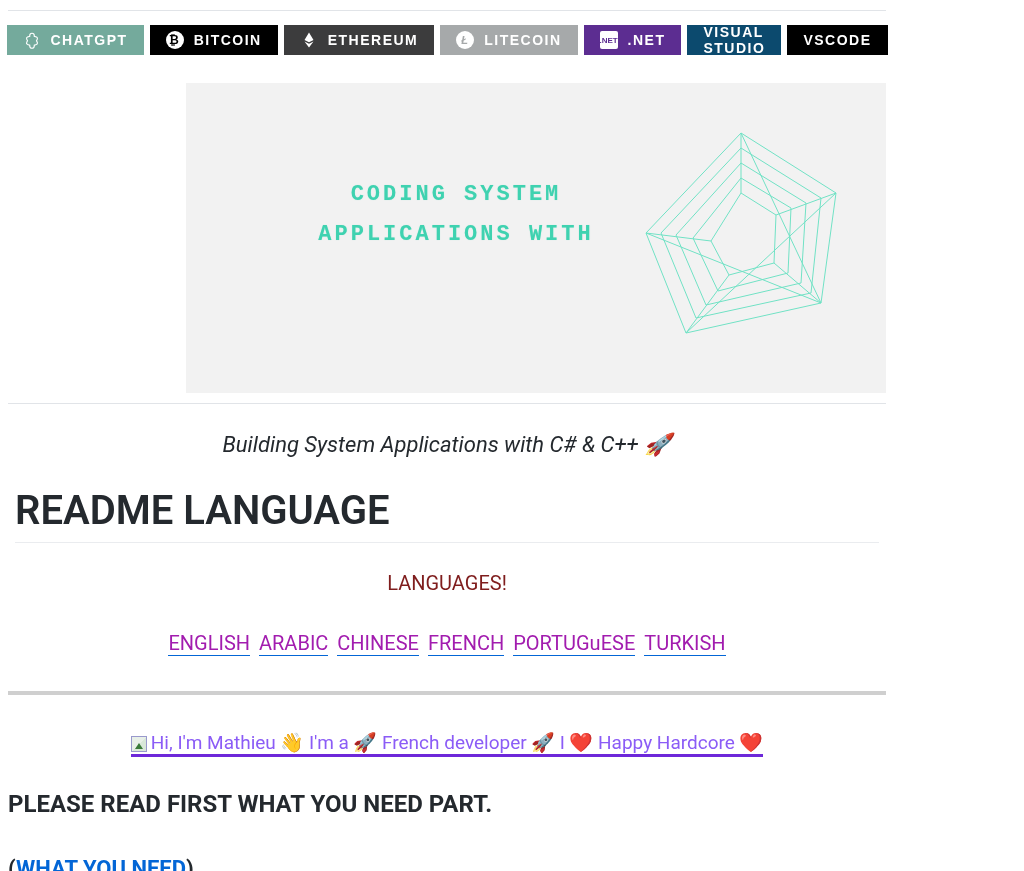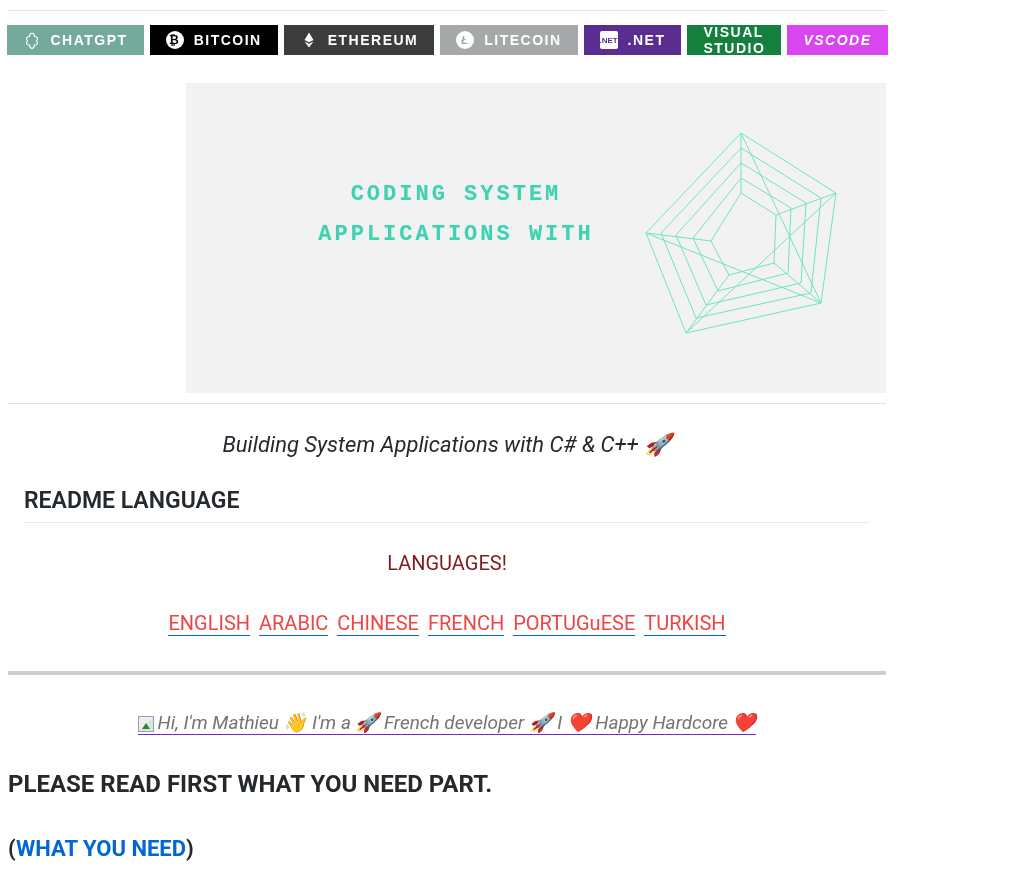--- a/index.html
+++ b/index.html
@@ -39,22 +39,22 @@
     letter-spacing: 1.5px;
     font-family: Arial, sans-serif;
     cursor: pointer;
     user-select: none;
   }
   .tag-chatgpt  { background:#74aa9c; }
   .tag-bitcoin  { background:#000000; }
   .tag-ethereum { background:#3c3c3d; }
   .tag-litecoin { background:#a6a9aa; }
   .tag-net      { background:#5c2d91; color:#ffffff; }
-  .tag-vs       { background:#15803d; }
-  .tag-vscode   { background:#d946ef;font-style:italic; }
+  .tag-vs       { background:#0c4a6e; }
+  .tag-vscode   { background:#000000; }
 
   .tag-net .net-badge {
     display:inline-flex;
     align-items:center;
     justify-content:center;
     width:18px; height:18px;
     background:#ffffff;
     color:#5c2d91;
     font-size:8px;
     font-weight:700;
@@ -116,65 +116,64 @@
 
   .tagline {
     text-align:center;
     font-style:italic;
     font-size:22px;
     color:#24292e;
     margin-bottom: 30px;
   }
 
   h2.section {
-    font-size:23px;
+    font-size:40px;
     font-weight:600;
-    margin:16px;
+    margin:7px;
     padding-bottom:8px;
     border-bottom:1px solid #eaecef;
     color:#24292e;
   }
 
   .lang-title {
     text-align:center;
     font-size:20px;
     margin:28px 0 36px 0;
     color:#7f1d1d;
   }
   .lang-links {
     text-align:center;
     font-size:20px;
     margin-bottom: 36px;
   }
   .lang-links a {
-    color:#ef4444;
+    color:#a21caf;
     text-decoration:none;
     border-bottom:1px solid #0366d6;
     margin:12px 2px;
     cursor:pointer;
   }
 
   .thick-hr {
     height:4px;
     background:#cfcfcf;
     border:none;
     margin: 0 0 36px 0;
   }
 
   .intro-line {
     text-align:center;
     font-size:19px;
     margin-bottom: 36px;
   }
   .intro-line a {
-    color:#737373;
+    color:#8b5cf6;
     text-decoration:none;
-    border-bottom:1px solid #6d28d9;
+    border-bottom:3px solid #6d28d9;
     cursor:pointer;
-    font-style:italic;
   }
   .broken-img {
     display:inline-block;
     width:16px; height:16px;
     border:1px solid #99c;
     background:linear-gradient(135deg,#e8f0e8 0 50%,#d8e8d8 50% 100%);
     margin-right:4px;
     vertical-align:middle;
   }
   .broken-img::before{

